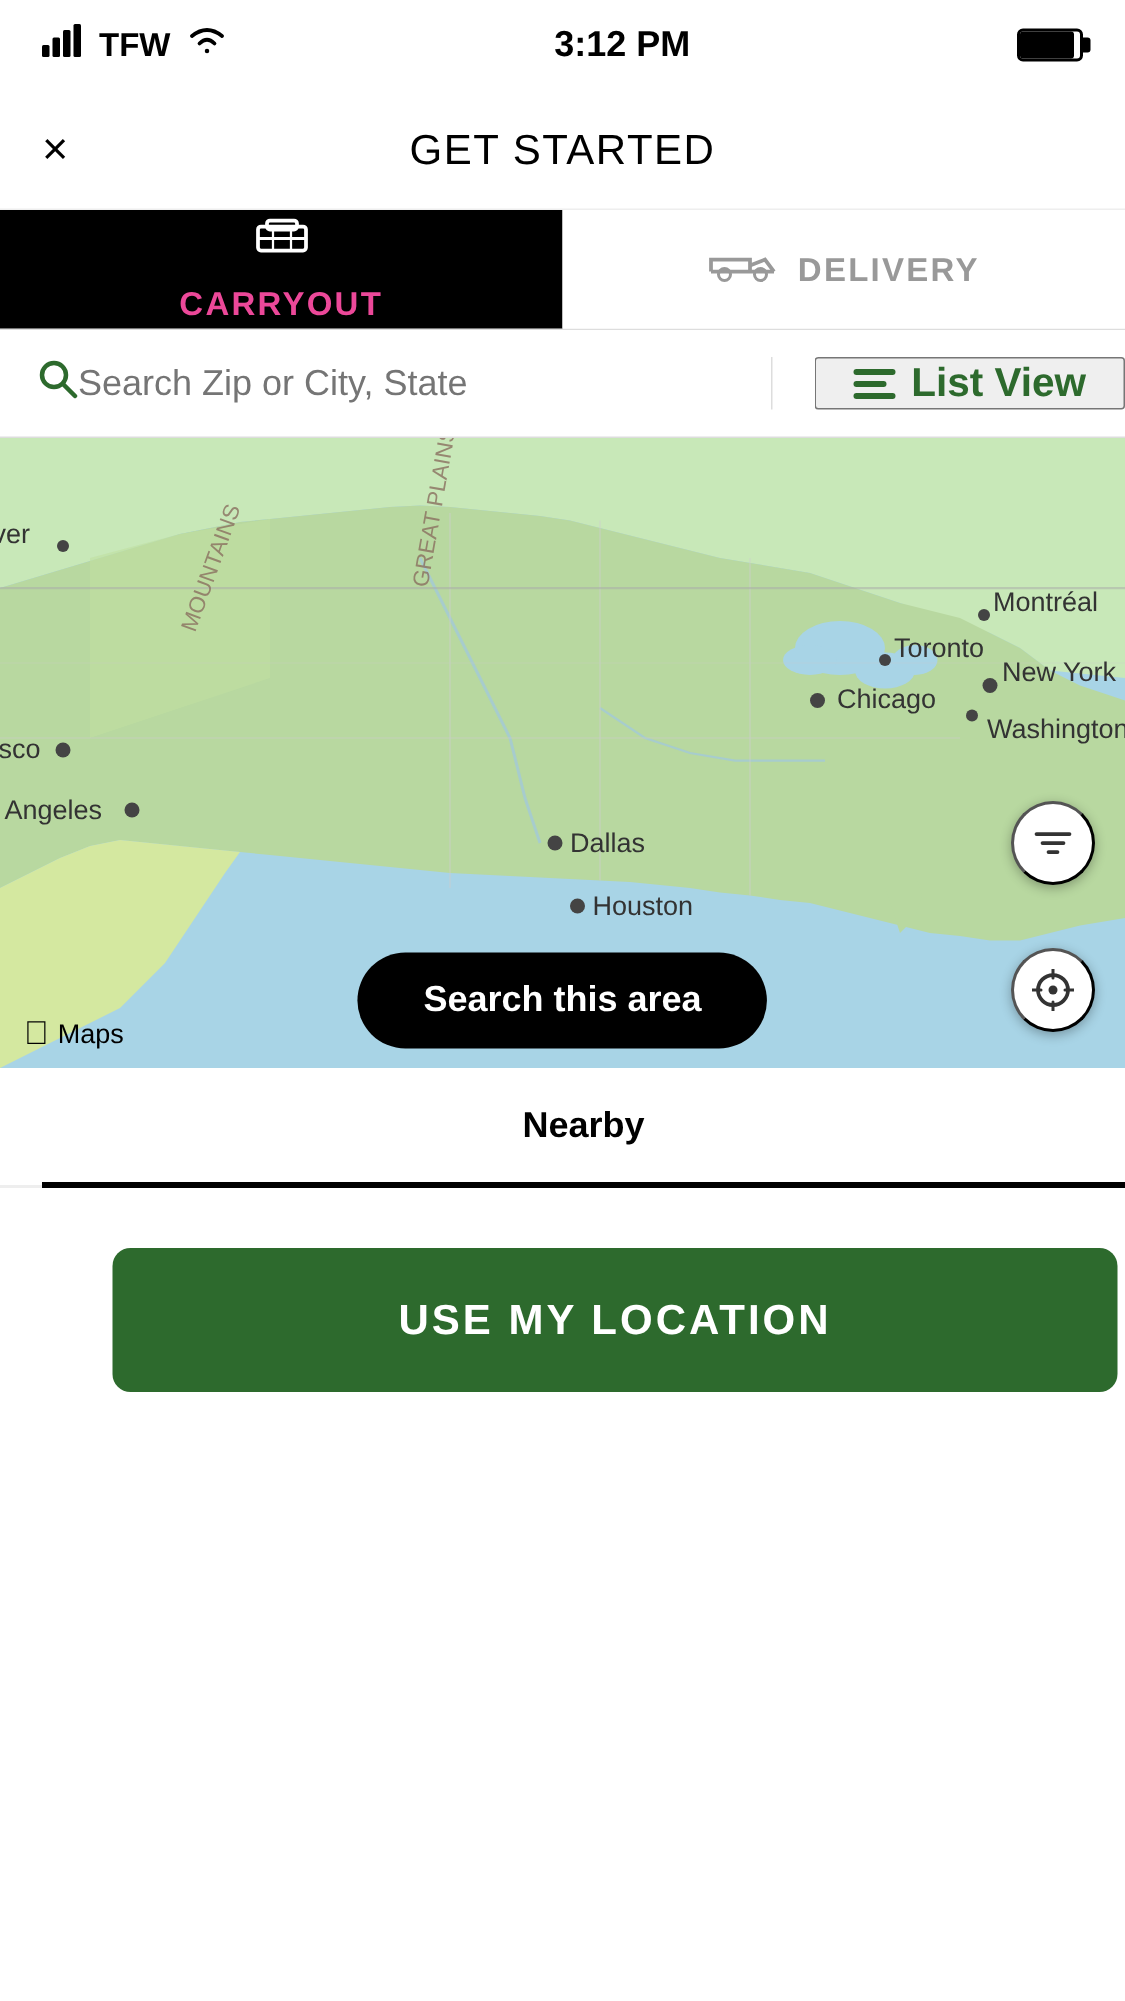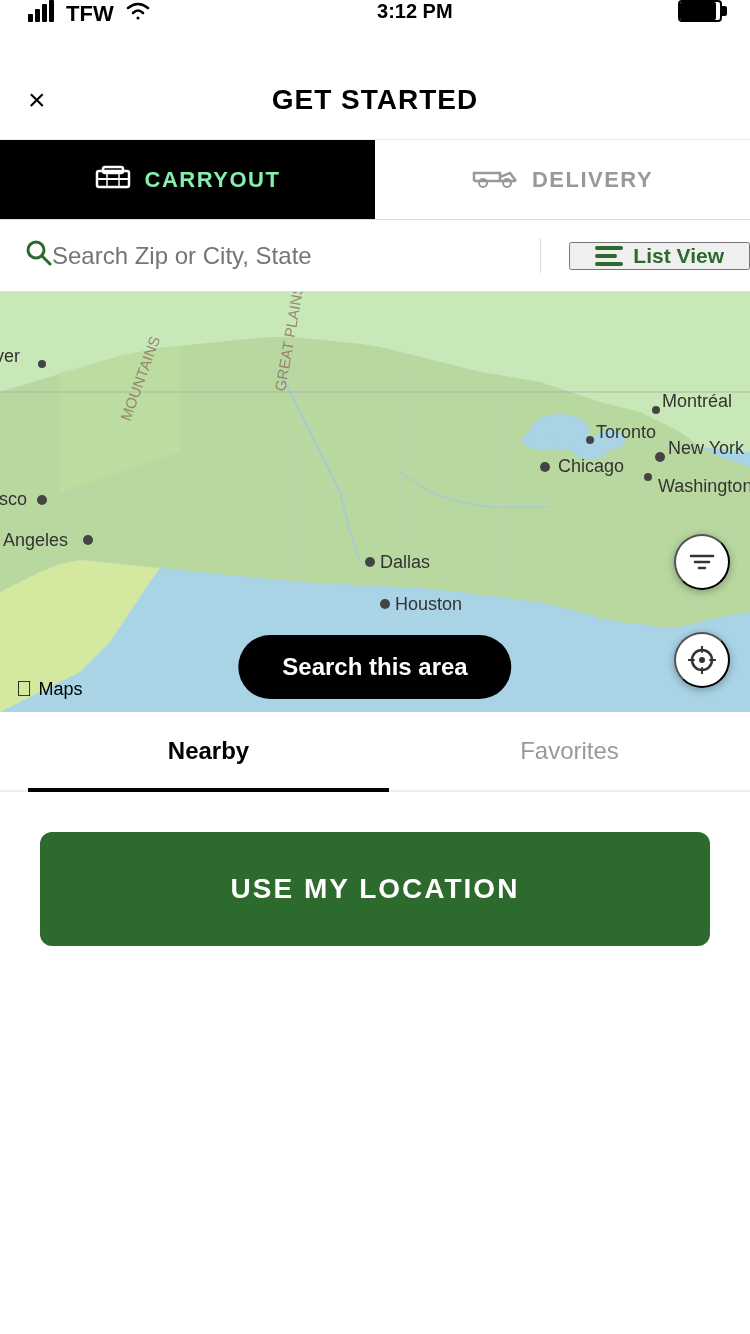--- a/index.html
+++ b/index.html
@@ -9,35 +9,35 @@
       width: 750px;
       min-height: 1334px;
       font-family: -apple-system, 'Helvetica Neue', Arial, sans-serif;
       background: #fff;
       overflow-x: hidden;
     }
 
     
     .status-bar {
       display: flex;
-      align-items: flex-start;
+      align-items: center;
       justify-content: space-between;
       height: 60px;
-      padding: 0 28px;
+      padding: 16px 28px;
       background: #fff;
     }
     .status-left {
       display: flex;
       align-items: center;
       gap: 10px;
       font-size: 22px;
       font-weight: 600;
     }
     .status-center {
-      font-size: 20px;
+      font-size: 24px;
       font-weight: 600;
     }
     .status-right {
       display: flex;
       align-items: center;
       gap: 10px;
     }
     .battery-icon {
       width: 44px;
       height: 22px;
@@ -79,21 +79,21 @@
       left: 28px;
       font-size: 30px;
       color: #000;
       cursor: pointer;
       background: none;
       border: none;
       font-weight: 300;
     }
     .header-title {
       font-size: 28px;
-      font-weight: 700;
+      font-weight: 400;
       letter-spacing: 1px;
       color: #000;
       text-align: right;
     }
 
     
     .order-tabs {
       display: flex;
       height: 80px;
       border-bottom: 1px solid #ddd;
@@ -104,21 +104,22 @@
       align-items: center;
       justify-content: center;
       gap: 14px;
       font-size: 22px;
       font-weight: 800;
       letter-spacing: 1.5px;
       cursor: pointer;
     }
     .order-tab.active {
       background: #000;
-      color: #86efac;
+      color: #ec4899;
+      flex-direction: column;
     }
     .order-tab.inactive {
       background: #fff;
       color: #999;
     }
     .tab-icon {
       font-size: 26px;
     }
 
     
@@ -146,21 +147,21 @@
       border: none;
       outline: none;
       width: 100%;
     }
     .list-view-btn {
       display: flex;
       align-items: center;
       gap: 10px;
       padding: 0 24px;
       color: #2d6a2d;
-      font-size: 21px;
+      font-size: 27px;
       font-weight: 600;
       cursor: pointer;
       white-space: nowrap;
       margin-left: 28px;
     }
     .list-view-icon {
       display: flex;
       flex-direction: column;
       gap: 4px;
     }
@@ -287,29 +288,30 @@
       background: #000;
     }
 
     
     .location-section {
       padding: 40px 40px;
       background: #fff;
     }
     .use-location-btn {
       width: 100%;
-      height: 114px;
+      height: 96px;
       background: #2d6a2d;
       color: #fff;
       border: none;
       border-radius: 12px;
       font-size: 28px;
       font-weight: 900;
       letter-spacing: 2px;
       cursor: pointer;
+      margin-left: 35px;
     }
 
     
     .bottom-content {
       background: #fff;
       flex: 1;
       min-height: 300px;
     }
   </style>
 </head>
@@ -484,22 +486,19 @@
   <div class="apple-maps-badge">
     <span class="apple-logo"></span>
     <span>Maps</span>
   </div>
 </div>
 
 <div class="location-tabs">
   <div class="location-tab active">
     <span>Nearby</span>
   </div>
-  <div class="location-tab">
-    <span>Favorites</span>
-  </div>
 </div>
 
 <div class="location-section">
   <button class="use-location-btn">USE MY LOCATION</button>
 </div>
 
 <div class="bottom-content"></div>
 
 </body></html>

